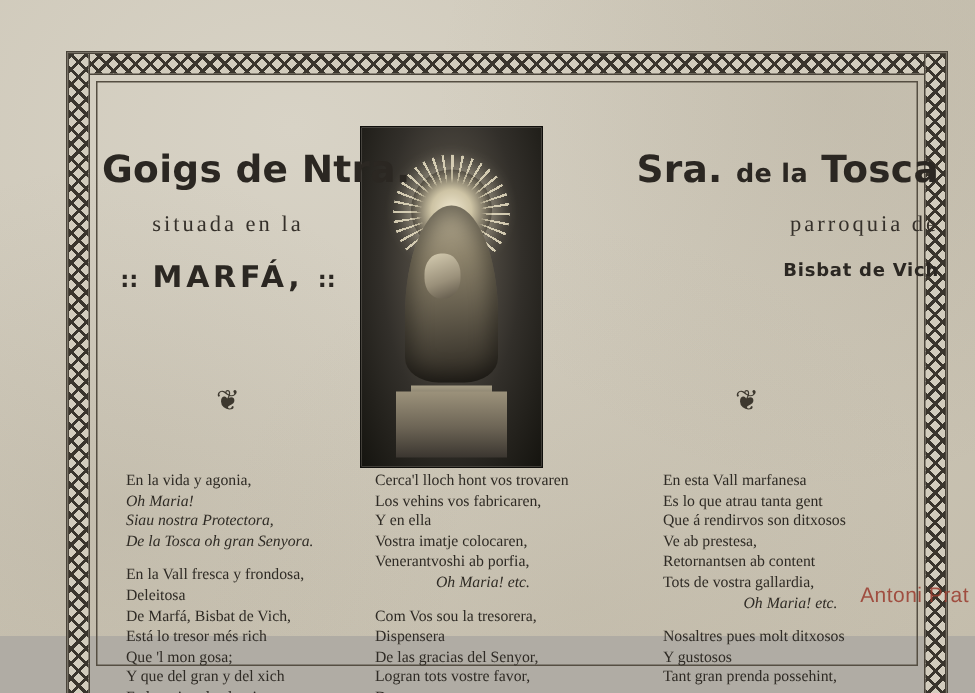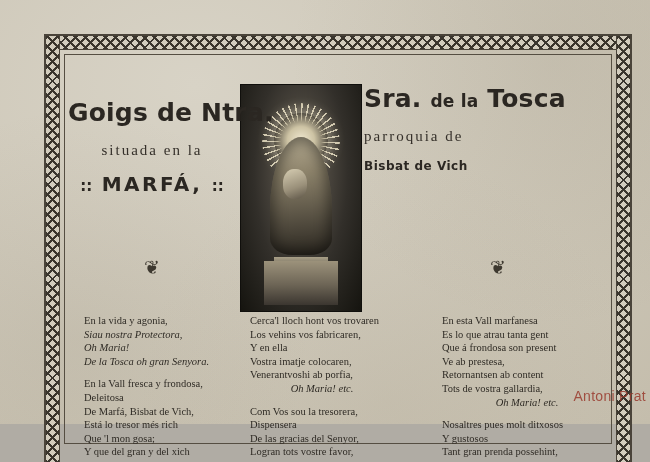--- a/index.html
+++ b/index.html
@@ -164,23 +164,23 @@
   .title-left {
     position: absolute;
     left: 0;
     top: 42px;
     width: 168px;
     text-align: center;
   }
   .title-right {
     position: absolute;
     left: 296px;
-    top: 28px;
+    top: 42px;
     width: 262px;
-    text-align: left;
+    text-align: right;
   }
 
   .big {
     font-family: "DejaVu Sans", sans-serif;
     font-weight: bold;
     font-size: 25px;
     color: #2b2722;
     letter-spacing: 0.2px;
     line-height: 1.05;
     white-space: nowrap;
@@ -313,22 +313,22 @@
 
       <div class="ornament orn-left">❦</div>
       <div class="ornament orn-right">❦</div>
 
     </div>
 
     <div class="columns">
       <div class="col col-1">
           <div class="stanza">
             <div class="line">En la vida y agonia,</div>
+            <div class="line it">Oh Maria!</div>
             <div class="line it">Siau nostra Protectora,</div>
-            <div class="line it">Oh Maria!</div>
             <div class="line it">De la Tosca oh gran Senyora.</div>
           </div>
           <div class="stanza ind">
             <div class="line">En la Vall fresca y frondosa,</div>
             <div class="line">Deleitosa</div>
             <div class="line">De Marfá, Bisbat de Vich,</div>
             <div class="line">Está lo tresor més rich</div>
             <div class="line">Que 'l mon gosa;</div>
             <div class="line">Y que del gran y del xich</div>
             <div class="line">Es lo goig y la alegria,</div>
@@ -348,21 +348,21 @@
             <div class="line">Dispensera</div>
             <div class="line">De las gracias del Senyor,</div>
             <div class="line">Logran tots vostre favor,</div>
             <div class="line">De manera</div>
           </div>
         </div>
       <div class="col col-3">
           <div class="stanza">
             <div class="line">En esta Vall marfanesa</div>
             <div class="line">Es lo que atrau tanta gent</div>
-            <div class="line">Que á frondosa son present</div>
+            <div class="line">Que á rendirvos son ditxosos</div>
             <div class="line">Ve ab prestesa,</div>
             <div class="line">Retornantsen ab content</div>
             <div class="line">Tots de vostra gallardia,</div>
             <div class="line it ref">Oh Maria! etc.</div>
           </div>
           <div class="stanza ind">
             <div class="line">Nosaltres pues molt ditxosos</div>
             <div class="line">Y gustosos</div>
             <div class="line">Tant gran prenda possehint,</div>
           </div>

